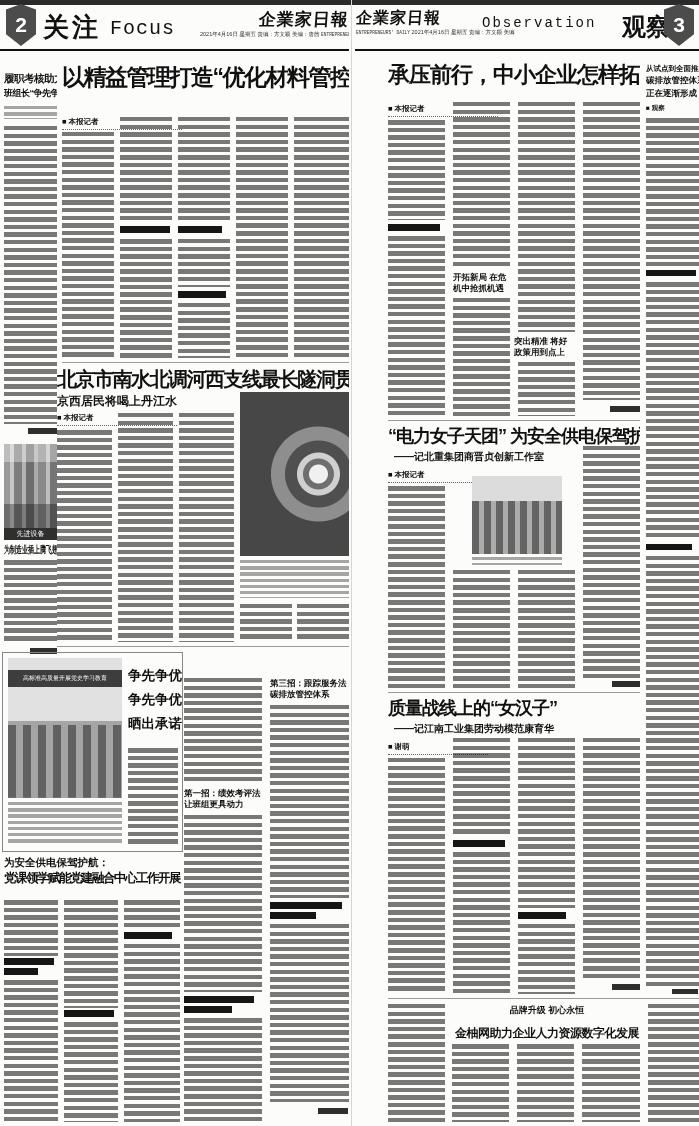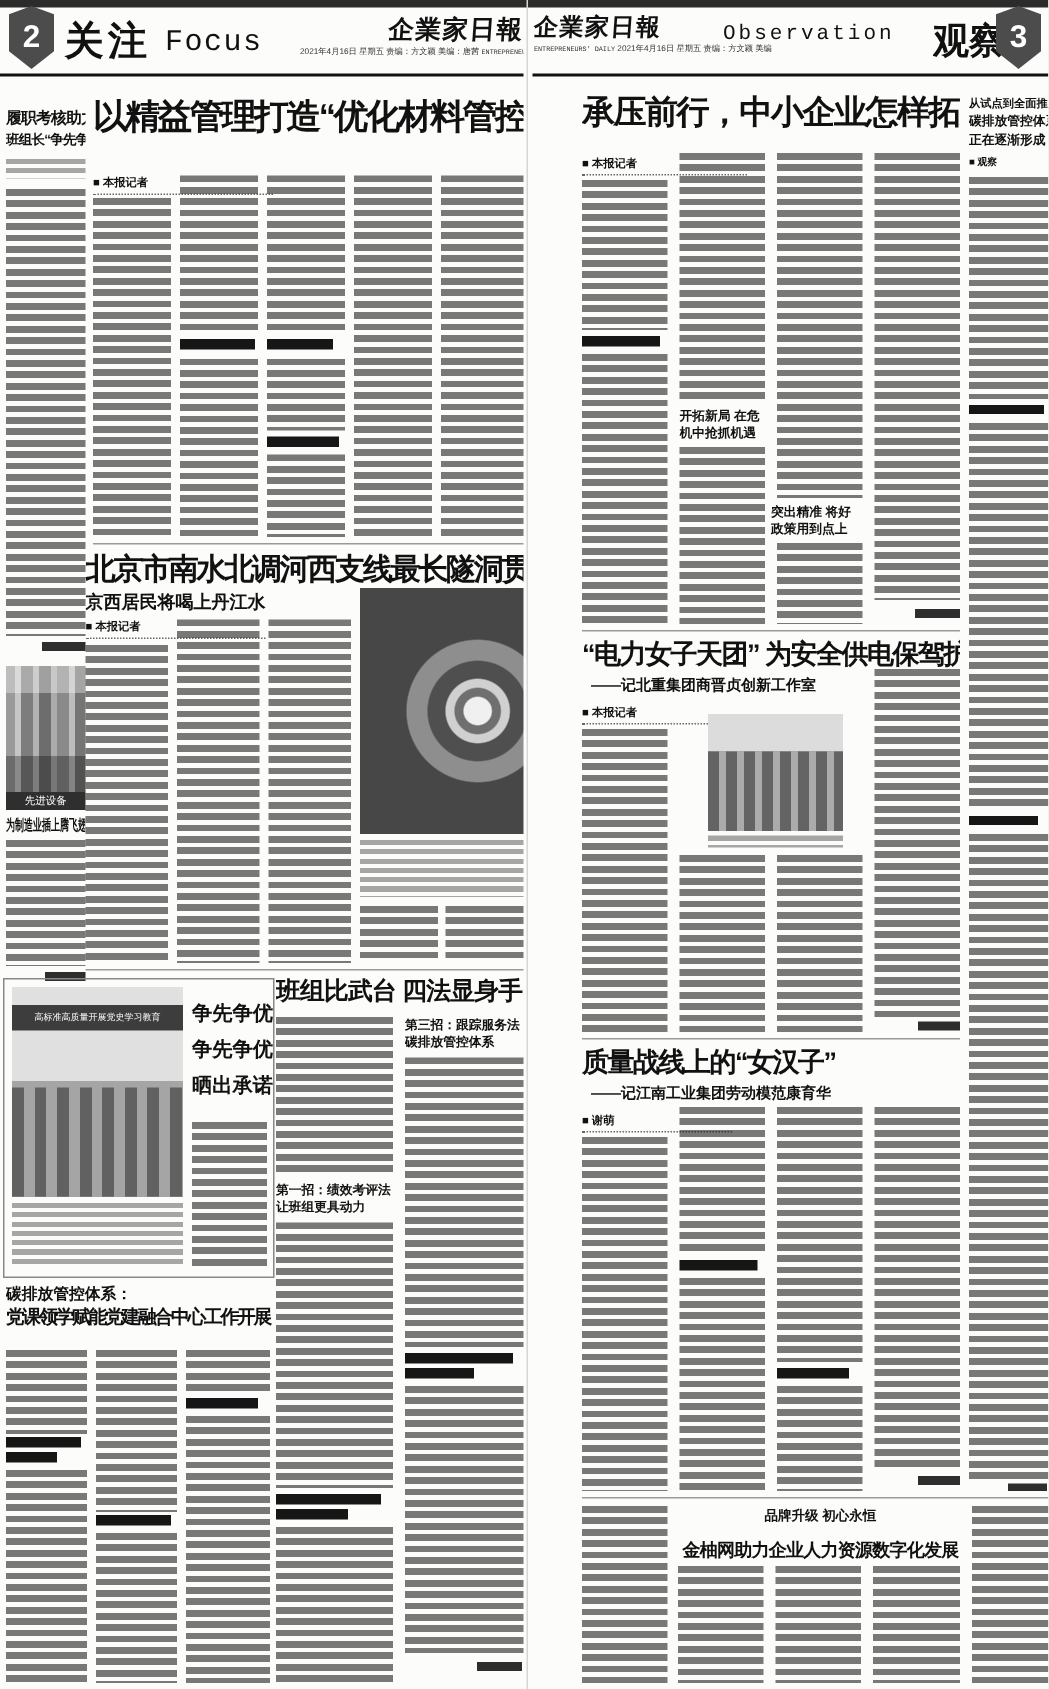--- a/index.html
+++ b/index.html
@@ -121,35 +121,34 @@
     <div class="photo-banner">高标准高质量开展党史学习教育</div>
   </div>
   <div class="abs gk lt" style="left:8px;top:802px;width:114px;height:42px;"></div>
   <div class="abs" style="left:128px;top:664px;width:52px;">
     <div class="stackline">争先争优</div>
     <div class="stackline">争先争优</div>
     <div class="stackline">晒出承诺</div>
   </div>
   <div class="abs gk" style="left:128px;top:748px;width:50px;height:96px;"></div>
 
-  <div class="abs hl" style="left:184px;top:650px;width:165px;font-size:16.5px;letter-spacing:-0.5px;">班组比武台 四法显身手</div>
   <div class="abs gk" style="left:184px;top:678px;width:78px;height:106px;"></div>
   <div class="abs subhead" style="left:184px;top:788px;width:78px;height:22px;">第一招：绩效考评法 让班组更具动力</div>
   <div class="abs gk" style="left:184px;top:815px;width:78px;height:177px;"></div>
   <div class="abs gkb" style="left:184px;top:996px;width:70px;height:7px;"></div>
   <div class="abs gkb" style="left:184px;top:1006px;width:48px;height:7px;"></div>
   <div class="abs gk" style="left:184px;top:1018px;width:78px;height:104px;"></div>
   <div class="abs subhead" style="left:270px;top:678px;width:79px;height:22px;">第三招：跟踪服务法 碳排放管控体系</div>
   <div class="abs gk" style="left:270px;top:705px;width:79px;height:193px;"></div>
   <div class="abs gkb" style="left:270px;top:902px;width:72px;height:7px;"></div>
   <div class="abs gkb" style="left:270px;top:912px;width:46px;height:7px;"></div>
   <div class="abs gk" style="left:270px;top:924px;width:79px;height:178px;"></div>
   <div class="abs sig" style="left:318px;top:1108px;width:30px;height:6px;"></div>
 
-  <div class="abs hl" style="left:4px;top:856px;width:178px;font-size:10.5px;">碳排放管控体系：</div>
+  <div class="abs hl" style="left:4px;top:856px;width:178px;font-size:10.5px;">为安全供电保驾护航：</div>
   <div class="abs hl" style="left:4px;top:870px;width:178px;font-size:12.5px;letter-spacing:-1.5px;">党课领学赋能党建融合中心工作开展</div>
   <div class="abs gk" style="left:4px;top:900px;width:54px;height:56px;"></div>
   <div class="abs gkb" style="left:4px;top:958px;width:50px;height:7px;"></div>
   <div class="abs gkb" style="left:4px;top:968px;width:34px;height:7px;"></div>
   <div class="abs gk" style="left:4px;top:980px;width:54px;height:142px;"></div>
   <div class="abs gk" style="left:64px;top:900px;width:54px;height:108px;"></div>
   <div class="abs gkb" style="left:64px;top:1010px;width:50px;height:7px;"></div>
   <div class="abs gk" style="left:64px;top:1022px;width:54px;height:100px;"></div>
   <div class="abs gk" style="left:124px;top:900px;width:56px;height:30px;"></div>
   <div class="abs gkb" style="left:124px;top:932px;width:48px;height:7px;"></div>

